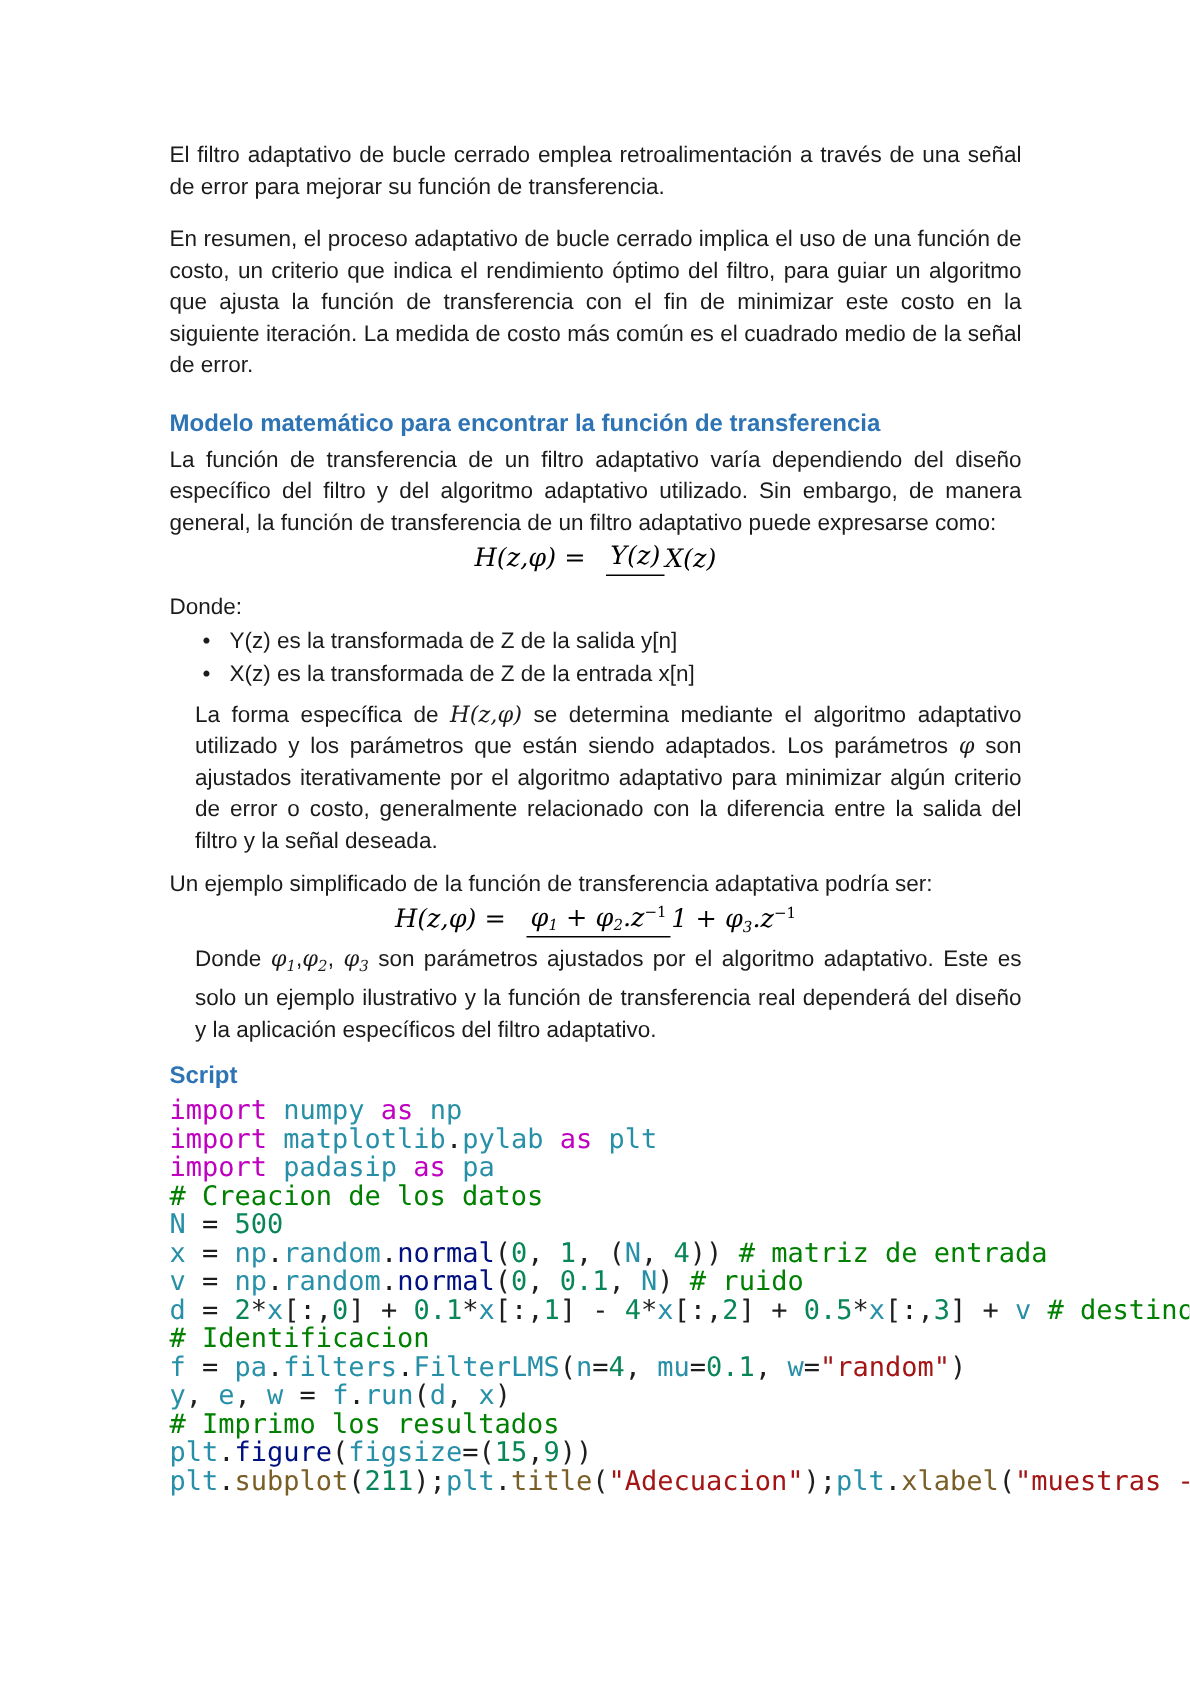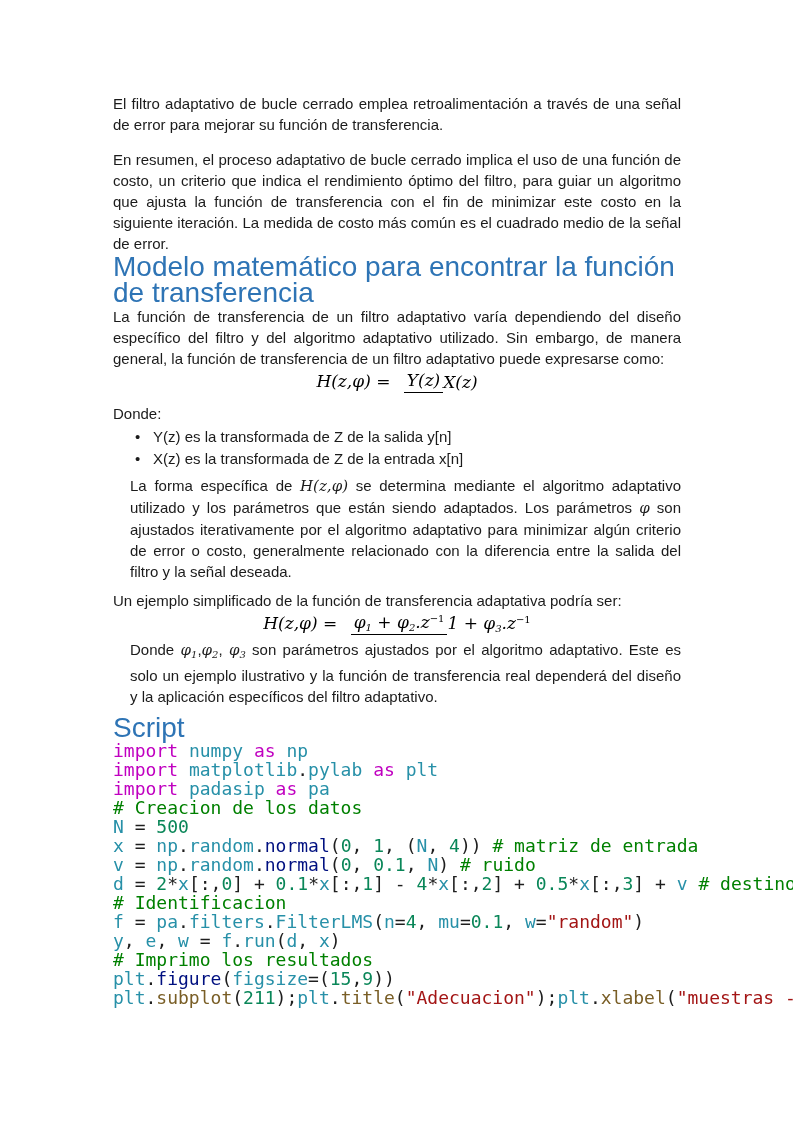--- a/index.html
+++ b/index.html
@@ -6,23 +6,23 @@
     --heading:#2E74B5; --kw:#c000c0; --id:#2790a8; --fn:#795e26;
     --fnb:#001080; --num:#098658; --str:#a31515; --com:#008000; --pl:#1e1e1e;
   }
   html,body{margin:0;padding:0;background:#ffffff;}
   .page{
     position:relative;width:793px;height:1122px;margin:0;background:#fff;
     box-sizing:border-box;padding:93px 112px 0 113px;
     font-family:"Liberation Sans",sans-serif;color:#1b1b1b;overflow:hidden;
   }
   .para{margin:0 0 14px;font-size:15px;line-height:21px;text-align:justify;}
-  .mb0{margin-bottom:0;} .mb2{margin-bottom:2px;} .mb3{margin-bottom:3px;} .mb8{margin-bottom:8px;margin-left:17px;}
+  .mb0{margin-bottom:16px;} .mb2{margin-bottom:2px;} .mb3{margin-bottom:3px;} .mb8{margin-bottom:8px;margin-left:17px;}
   h2.section{
-    margin:0;font-weight:400;font-size:28px;line-height:26px;
+    margin:0;font-weight:700;font-size:16px;line-height:26px;
     color:var(--heading);font-family:"Liberation Sans",sans-serif;
   }
   
   .rs-m{font-family:"DejaVu Serif",serif;font-style:italic;}
   .rs-sub{font-family:"DejaVu Serif",serif;font-style:italic;font-size:10px;vertical-align:-3px;}
   .rs-sup{font-family:"DejaVu Serif",serif;font-size:10px;vertical-align:6px;}
   
   .formula{display:flex;justify-content:center;align-items:center;font-size:17px;color:#000;}
   .formula.f1{margin:2px 0 10px;}
   .formula.f2{margin:2px 0 4px;}

